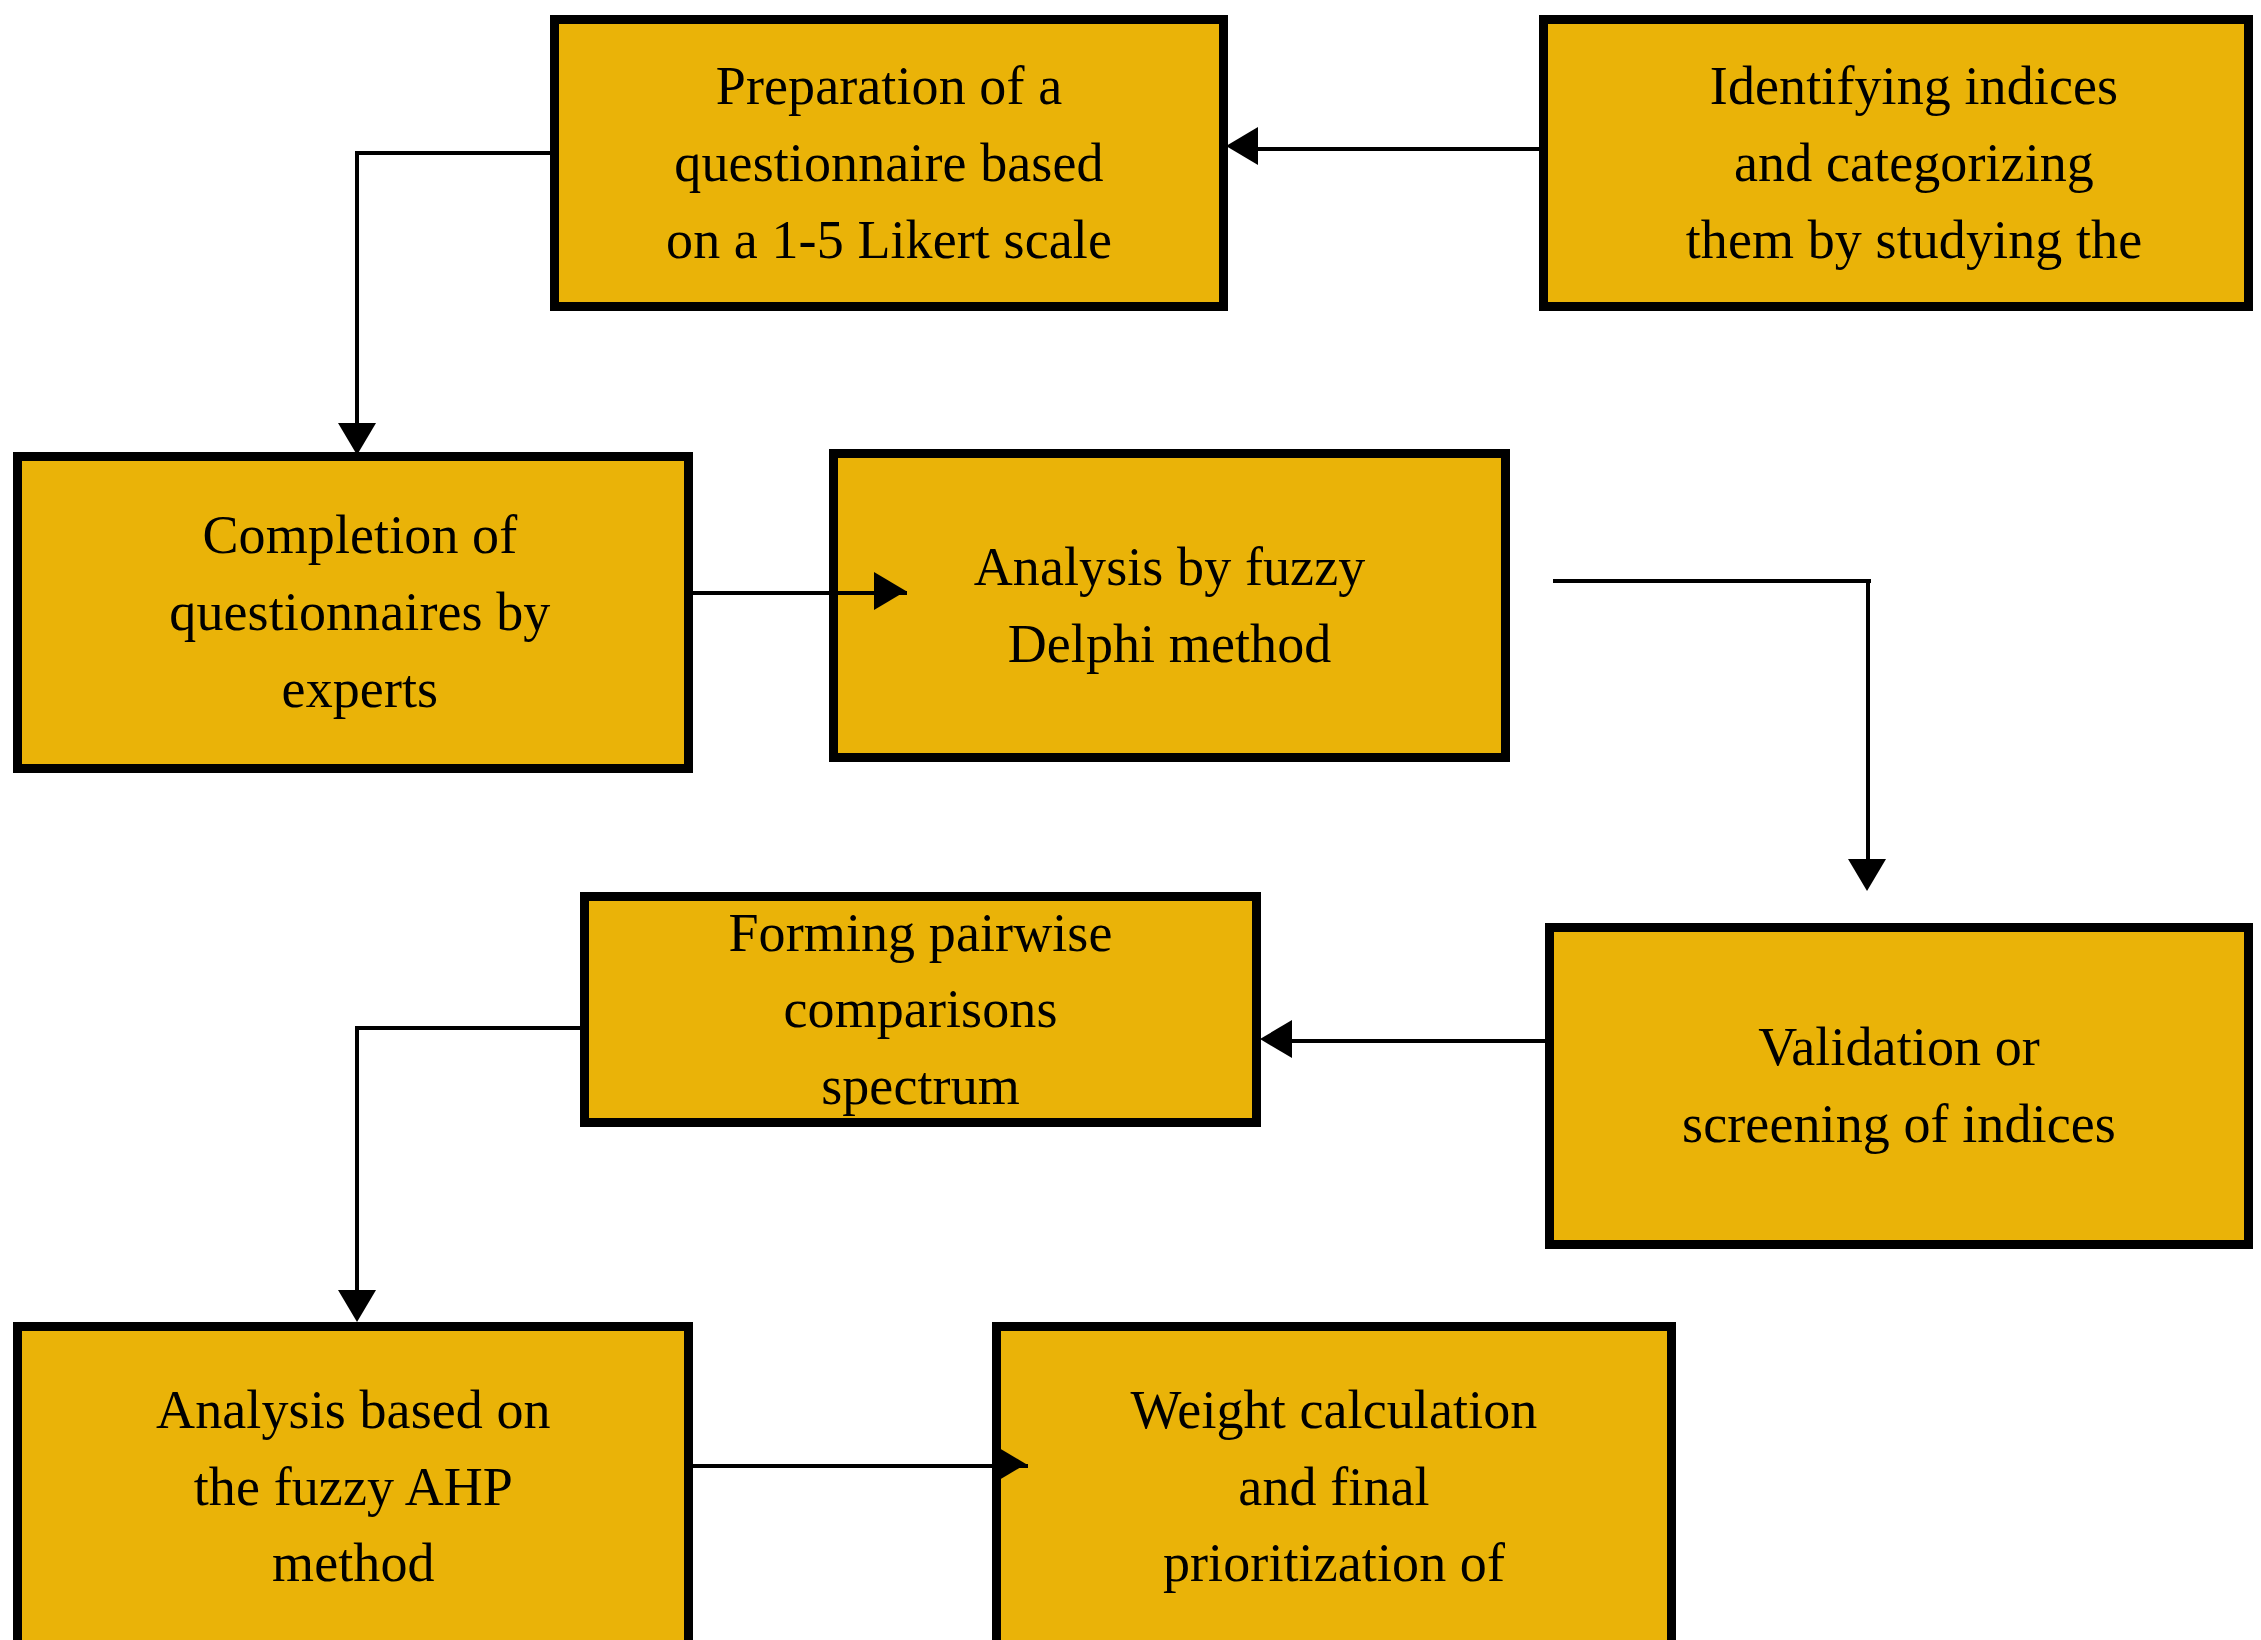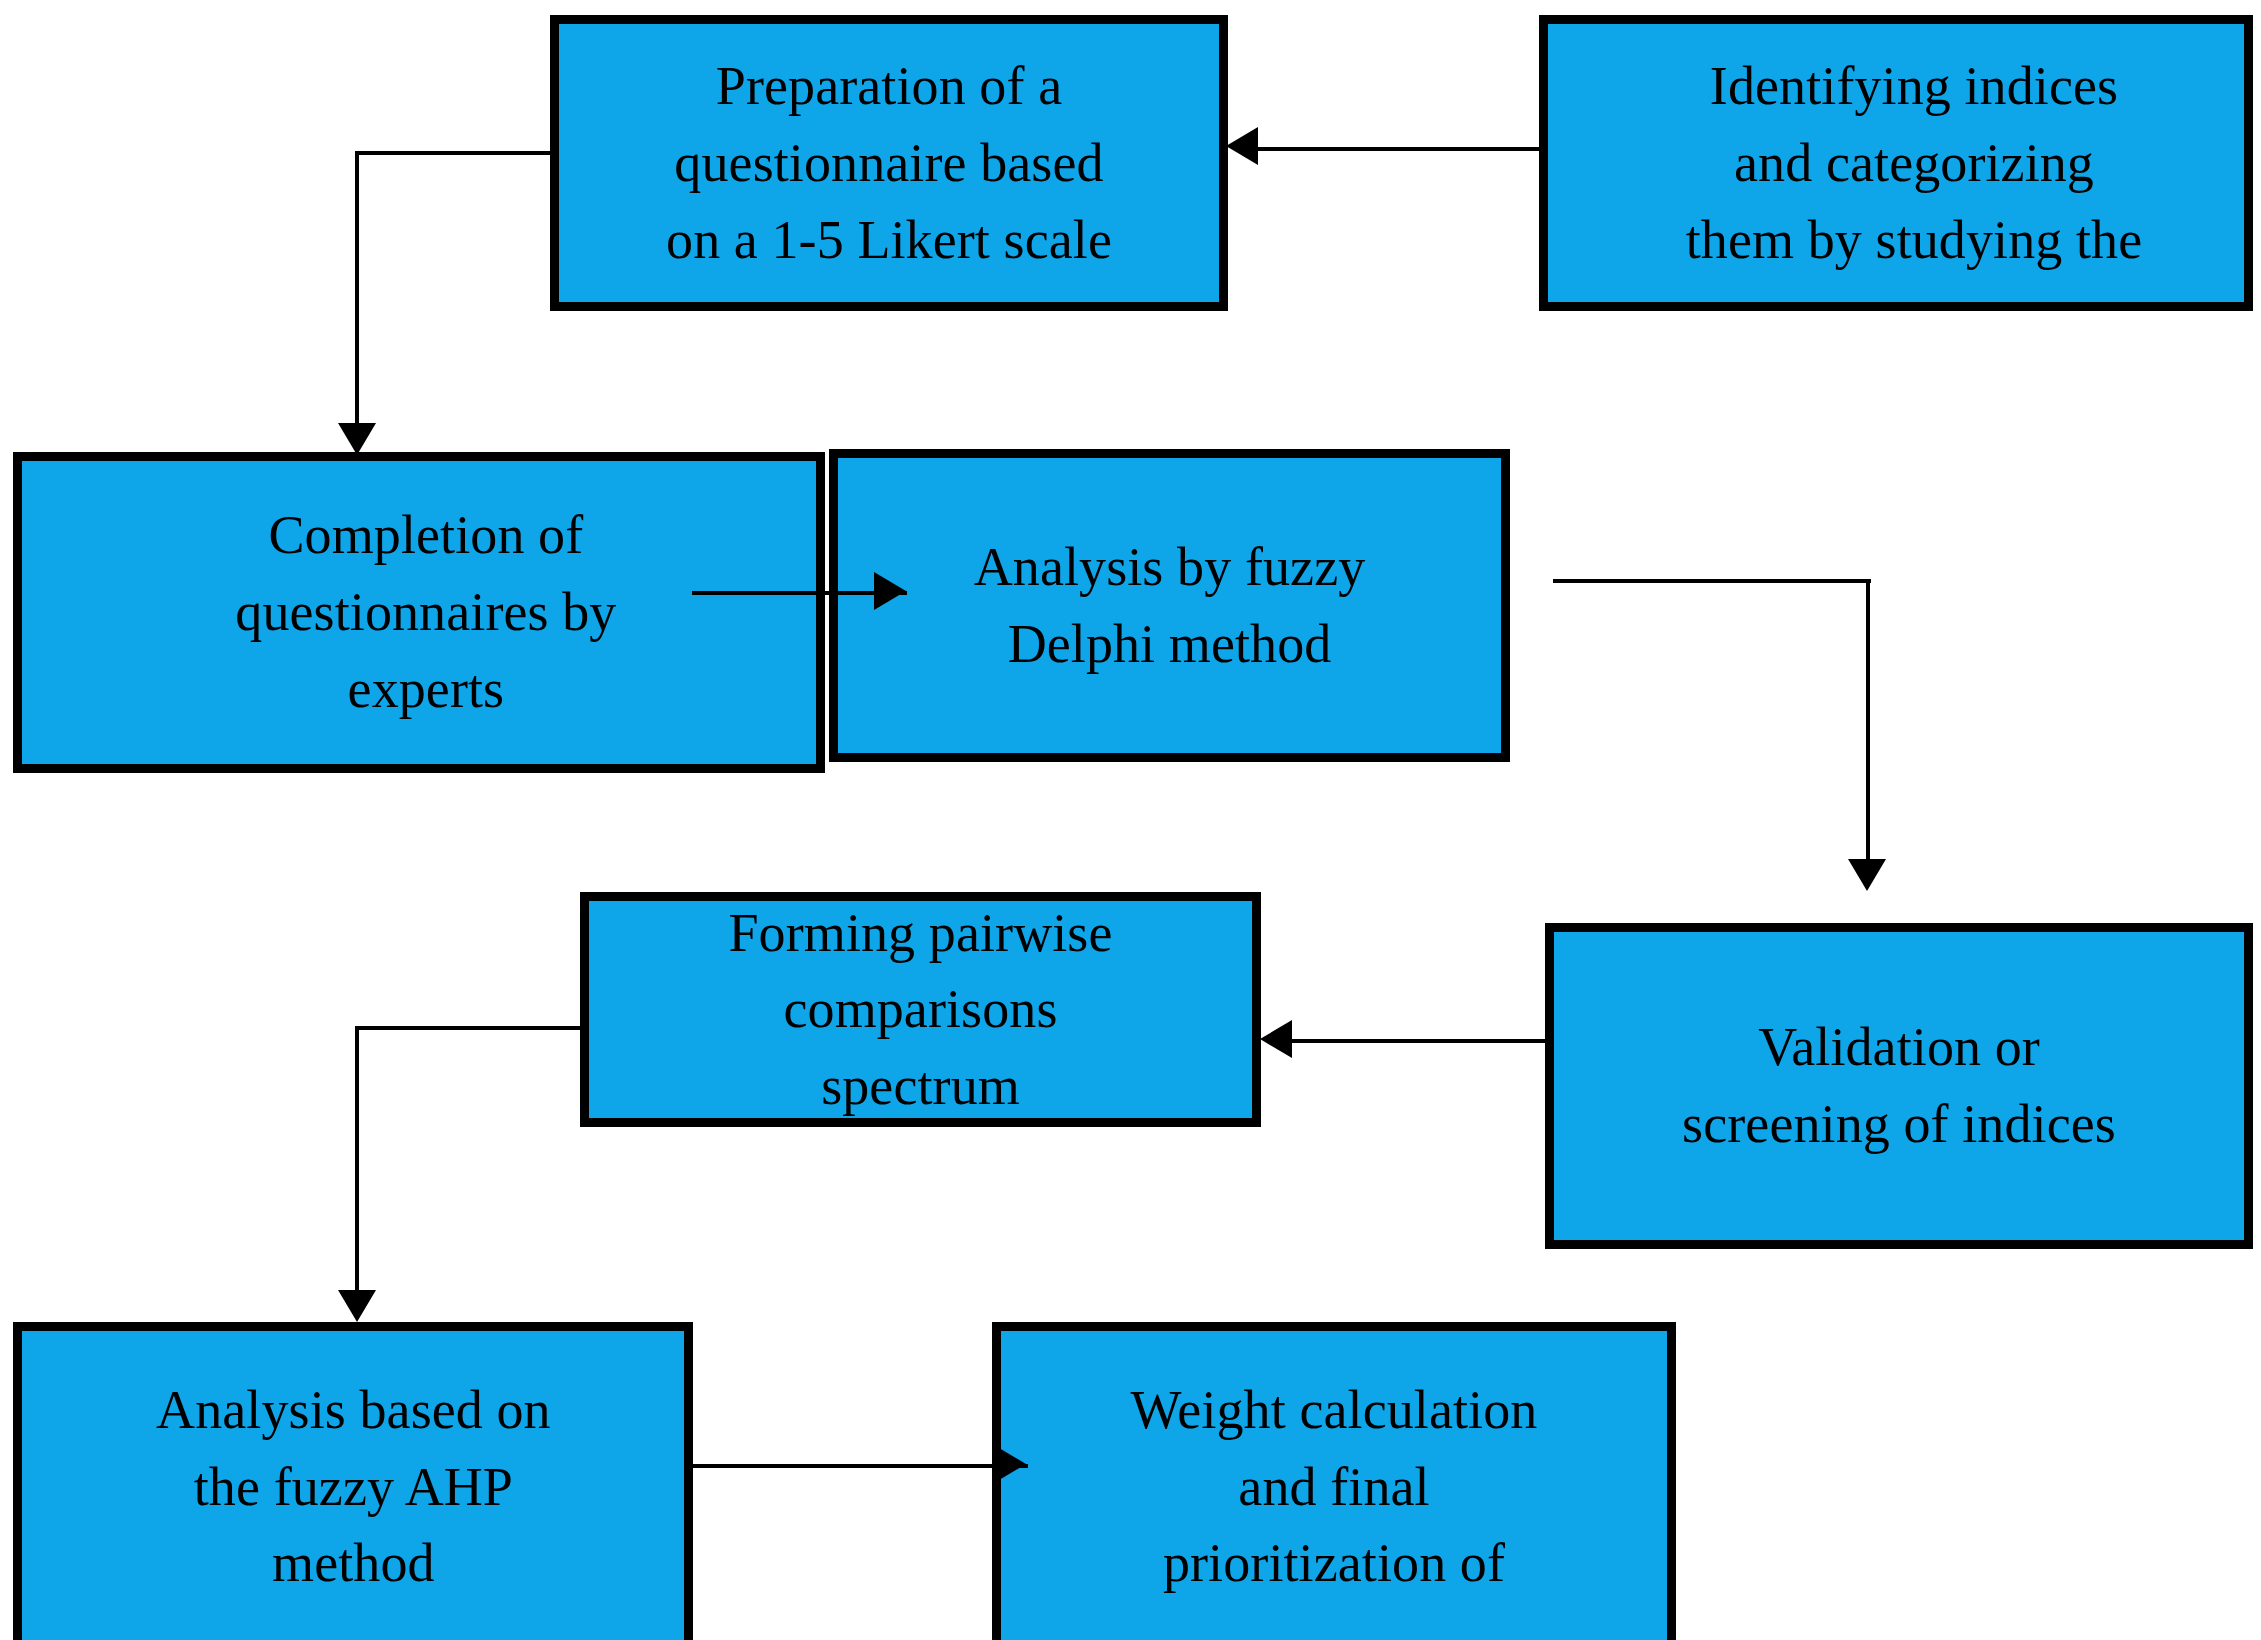--- a/index.html
+++ b/index.html
@@ -12,21 +12,21 @@
     position: relative;
     width: 2261px;
     height: 1641px;
     background: #ffffff;
     overflow: hidden;
     font-family: "Liberation Serif", "DejaVu Serif", serif;
   }
   .node {
     position: absolute;
     box-sizing: border-box;
-    background: #0ea5e9;
+    background: #eab308;
     border: 9.8px solid #000000;
     display: flex;
     align-items: center;
     justify-content: center;
     overflow: hidden;
   }
   .node-label {
     display: block;
     width: 100%;
     text-align: center;
@@ -81,21 +81,21 @@
 questionnaire based
 on a 1-5 Likert scale</span>
   </div>
 
   <div class="node" style="left:1539px; top:15.3px; width:714px; height:296px;padding-left:36px;">
     <span class="node-label">Identifying indices
 and categorizing
 them by studying the</span>
   </div>
 
-  <div class="node" style="left:13.4px; top:452px; width:812px; height:321px;padding-left:13px;">
+  <div class="node" style="left:13.4px; top:452px; width:680px; height:321px;padding-left:13px;">
     <span class="node-label">Completion of
 questionnaires by
 experts</span>
   </div>
 
   <div class="node" style="left:829px; top:449px; width:681px; height:313px;">
     <span class="node-label">Analysis by fuzzy
 Delphi method</span>
   </div>
 

